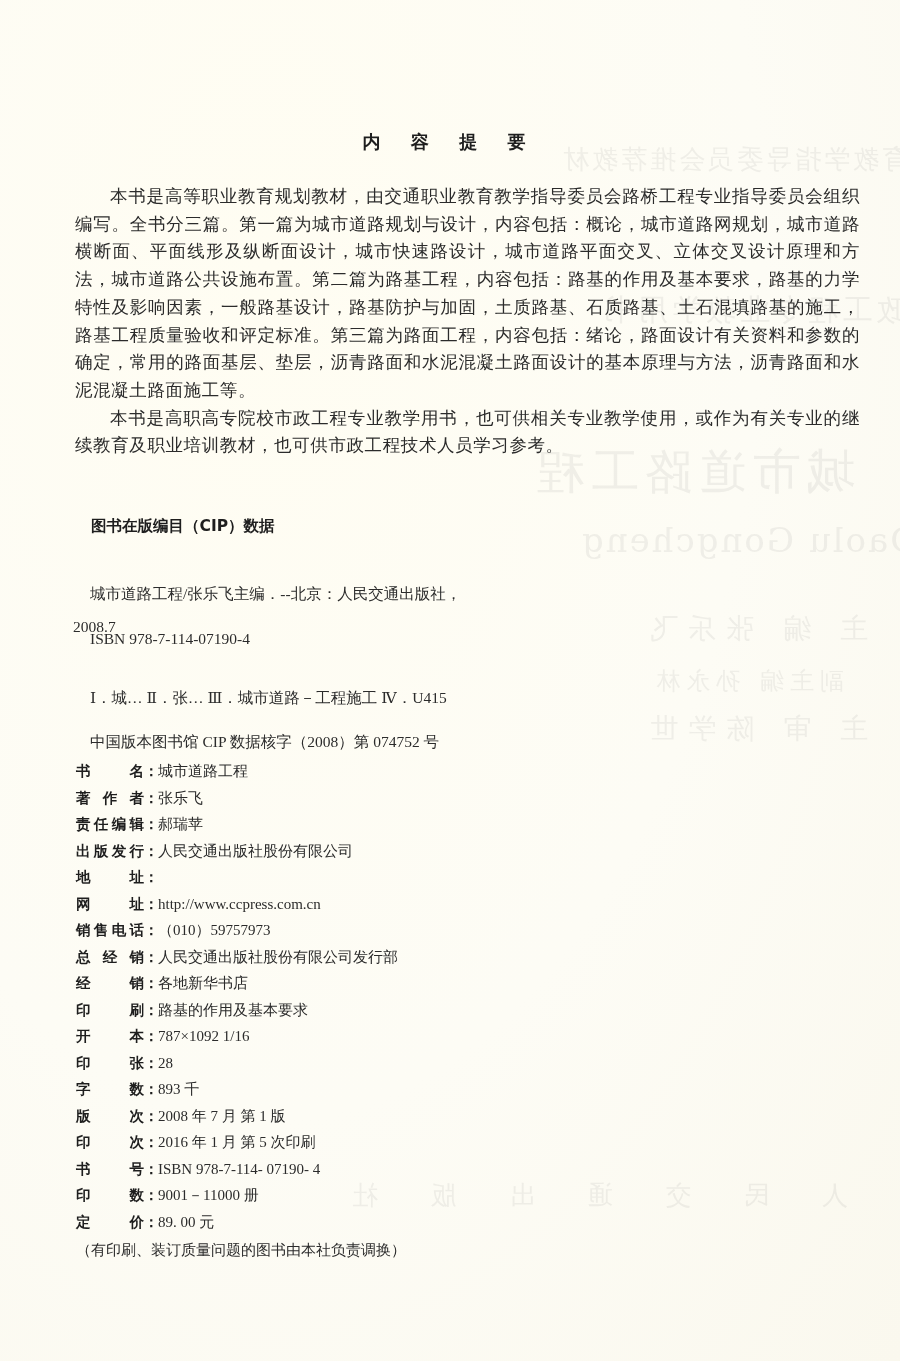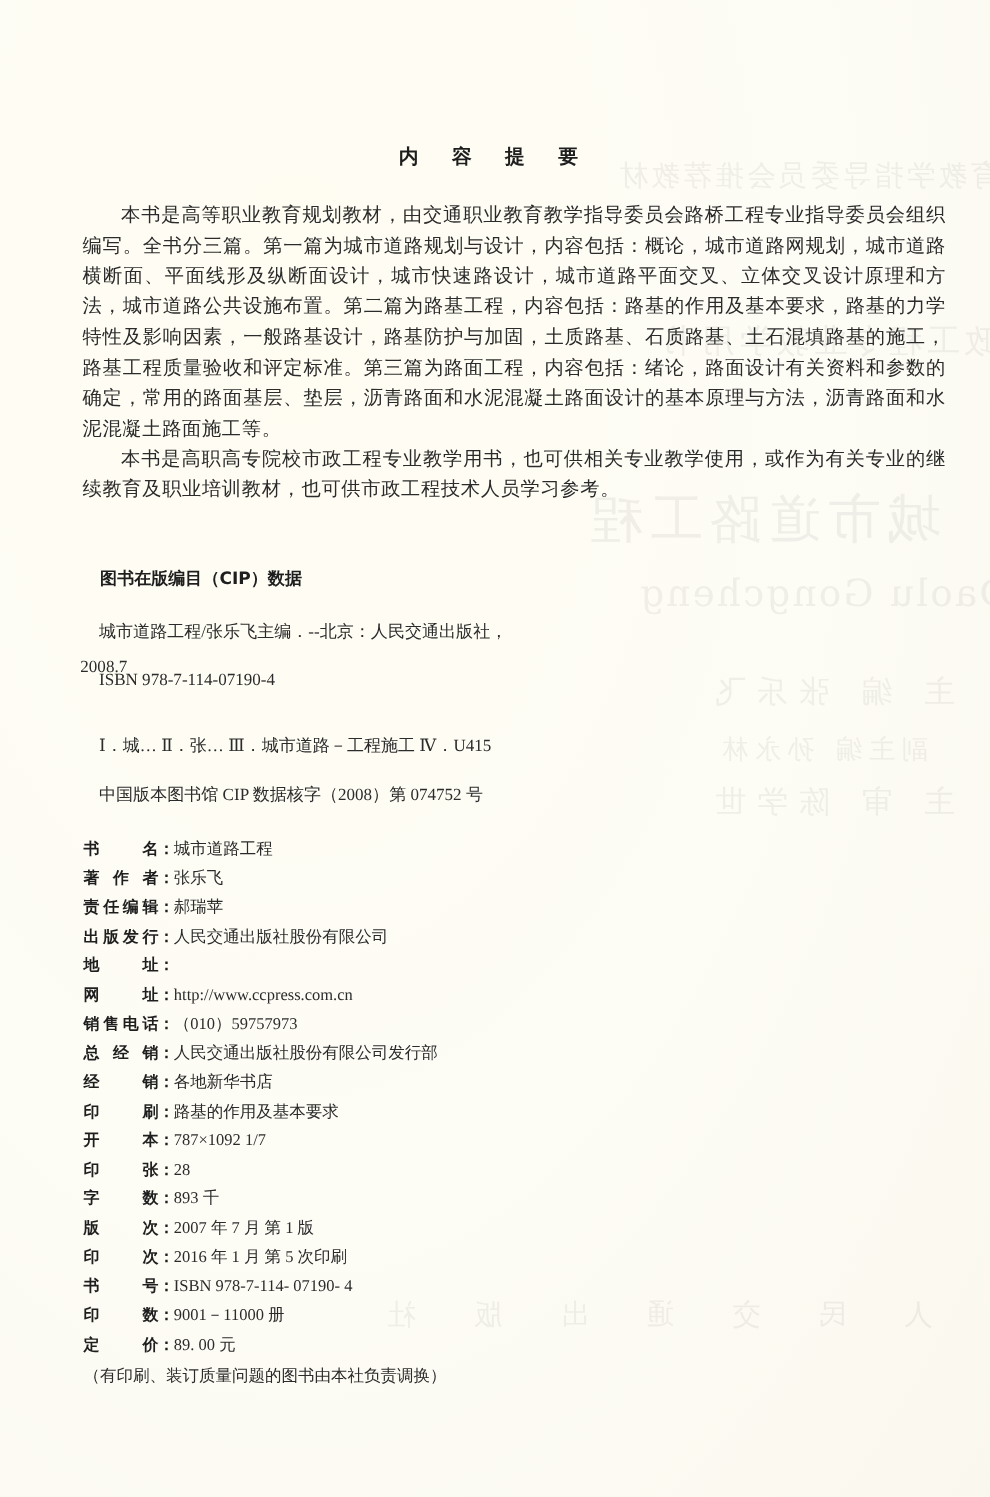--- a/index.html
+++ b/index.html
@@ -75,20 +75,21 @@
     font-weight: bold;
     font-size: 15.5px;
     color: #1e1e1e;
   }
   .cip-line {
     position: absolute;
     font-family: "Liberation Serif", "DejaVu Serif", serif;
     font-size: 15.5px;
     color: #2b2b2b;
     white-space: nowrap;
+    margin-top: 20px;
   }
   .cip-l1 { left: 90px; top: 564px; }
   .cip-l2 { left: 73px; top: 598px; }
   .cip-l3 { left: 90px; top: 610px; }
   .cip-l4 { left: 90px; top: 668px; }
   .cip-l5 { left: 90px; top: 712px; text-align: center; }
 
   .meta {
     position: absolute;
     left: 76px;
@@ -244,21 +245,21 @@
         </span>
         <span class="meta-colon">：</span>
         <span class="meta-value">路基的作用及基本要求</span>
       </div>
       <div class="meta-row">
         <span class="meta-label" style="justify-content: space-between;">
           <span>开</span>
           <span>本</span>
         </span>
         <span class="meta-colon">：</span>
-        <span class="meta-value">787×1092   1/7</span>
+        <span class="meta-value">787×1092   1/16</span>
       </div>
       <div class="meta-row">
         <span class="meta-label" style="justify-content: space-between;">
           <span>印</span>
           <span>张</span>
         </span>
         <span class="meta-colon">：</span>
         <span class="meta-value">28</span>
       </div>
       <div class="meta-row">
@@ -268,21 +269,21 @@
         </span>
         <span class="meta-colon">：</span>
         <span class="meta-value">893 千</span>
       </div>
       <div class="meta-row">
         <span class="meta-label" style="justify-content: space-between;">
           <span>版</span>
           <span>次</span>
         </span>
         <span class="meta-colon">：</span>
-        <span class="meta-value">2007 年 7 月   第 1 版</span>
+        <span class="meta-value">2008 年 7 月   第 1 版</span>
       </div>
       <div class="meta-row">
         <span class="meta-label" style="justify-content: space-between;">
           <span>印</span>
           <span>次</span>
         </span>
         <span class="meta-colon">：</span>
         <span class="meta-value">2016 年 1 月   第 5 次印刷</span>
       </div>
       <div class="meta-row">

